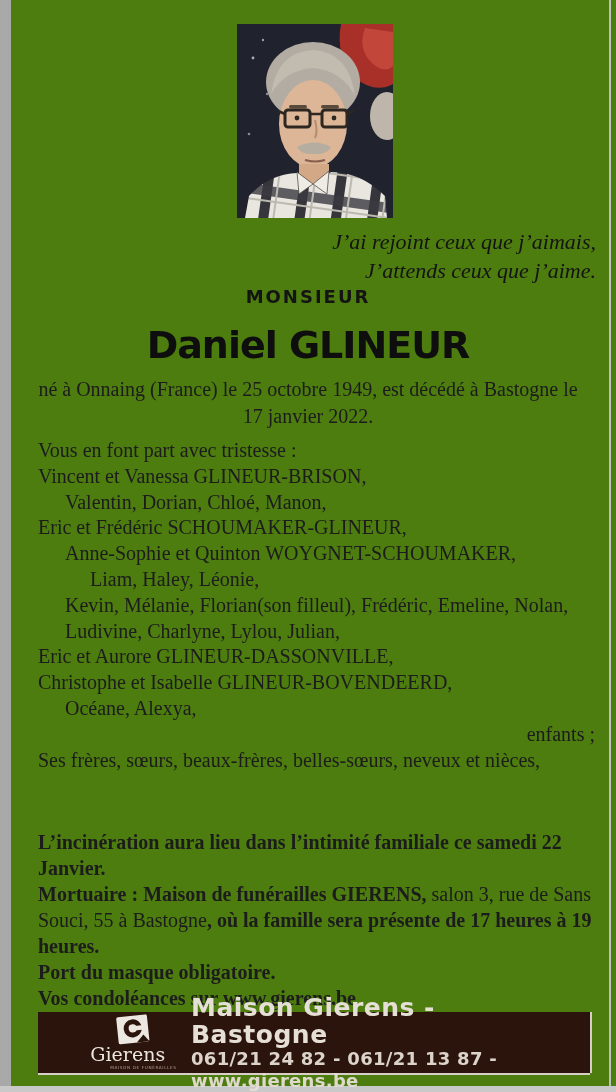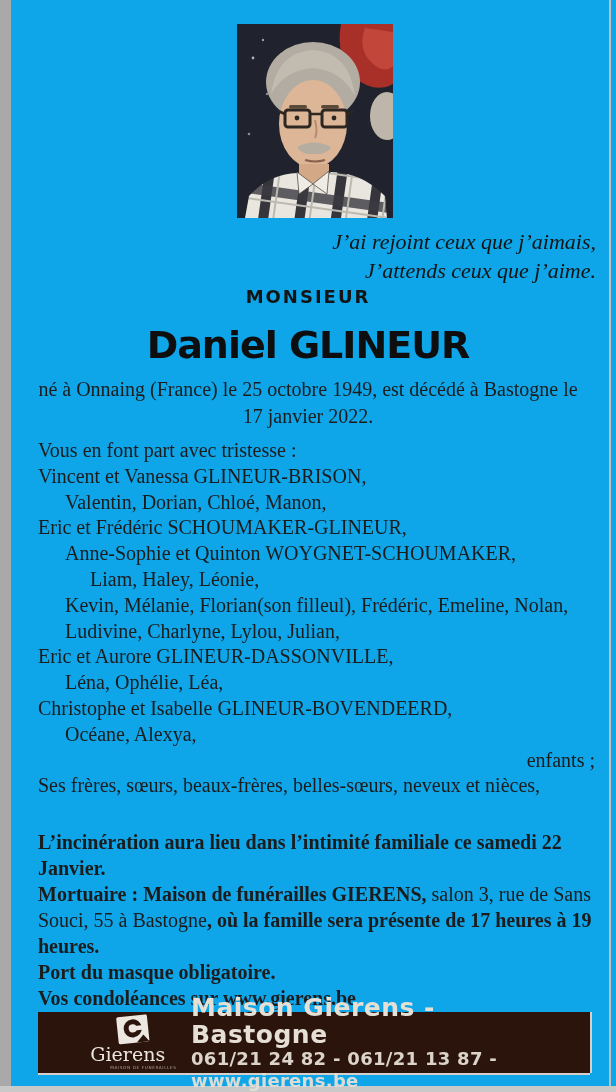--- a/index.html
+++ b/index.html
@@ -1,16 +1,16 @@
 <!DOCTYPE html>
 <html><head>
 <meta charset="utf-8">
 <style>
   html,body{margin:0;padding:0;background:#ffffff;}
-  .page{position:relative;width:616px;height:1092px;background:#0ea5e9;overflow:hidden;
+  .page{position:relative;width:616px;height:1092px;background:#4d7c0f;overflow:hidden;
         font-family:"Liberation Serif",serif;color:#1c1c1c;}
   .left-strip{position:absolute;left:0;top:0;width:11px;height:100%;background:#a9a9a9;}
   .right-line{position:absolute;left:609px;top:0;width:2px;height:100%;background:#bfbfbf;}
   .bottom-strip{position:absolute;left:0;bottom:0;width:100%;height:6px;background:#c9c9c9;}
   .photo{position:absolute;left:237px;top:24px;width:156px;height:194px;}
   .quote{position:absolute;top:227px;right:20px;text-align:right;font-style:italic;
          font-size:22px;line-height:29px;color:#141414;}
   .honorific{position:absolute;top:286px;left:0;width:616px;text-align:center;
          font-family:"DejaVu Sans",sans-serif;font-weight:700;font-size:18px;
          letter-spacing:2px;color:#141414;}
@@ -98,21 +98,20 @@
   <div class="family">
       <div class="fam-line indent-0">Vous en font part avec tristesse :</div>
       <div class="fam-line indent-0">Vincent et Vanessa GLINEUR-BRISON,</div>
       <div class="fam-line indent-1">Valentin, Dorian, Chloé, Manon,</div>
       <div class="fam-line indent-0">Eric et Frédéric SCHOUMAKER-GLINEUR,</div>
       <div class="fam-line indent-1">Anne-Sophie et Quinton WOYGNET-SCHOUMAKER,</div>
       <div class="fam-line indent-2">Liam, Haley, Léonie,</div>
       <div class="fam-line indent-1">Kevin, Mélanie, Florian(son filleul), Frédéric, Emeline, Nolan,</div>
       <div class="fam-line indent-1">Ludivine, Charlyne, Lylou, Julian,</div>
       <div class="fam-line indent-0">Eric et Aurore GLINEUR-DASSONVILLE,</div>
-      <div class="fam-line indent-1">Léna, Ophélie, Léa,</div>
       <div class="fam-line indent-0">Christophe et Isabelle GLINEUR-BOVENDEERD,</div>
       <div class="fam-line indent-1">Océane, Alexya,</div>
       <div class="fam-line align-right">enfants ;</div>
       <div class="fam-line indent-0">Ses frères, sœurs, beaux-frères, belles-sœurs, neveux et nièces,</div>
     </div>
 
   <div class="announcement">
       <p><span class="b">L’incinération aura lieu dans l’intimité familiale ce samedi 22 Janvier.</span></p>
       <p><span class="b">Mortuaire : Maison de funérailles GIERENS,</span><span> salon 3, rue de Sans Souci, 55 à Bastogne</span><span class="b">, où la famille sera présente de 17 heures à 19 heures.</span></p>
       <p><span class="b">Port du masque obligatoire.</span></p>

